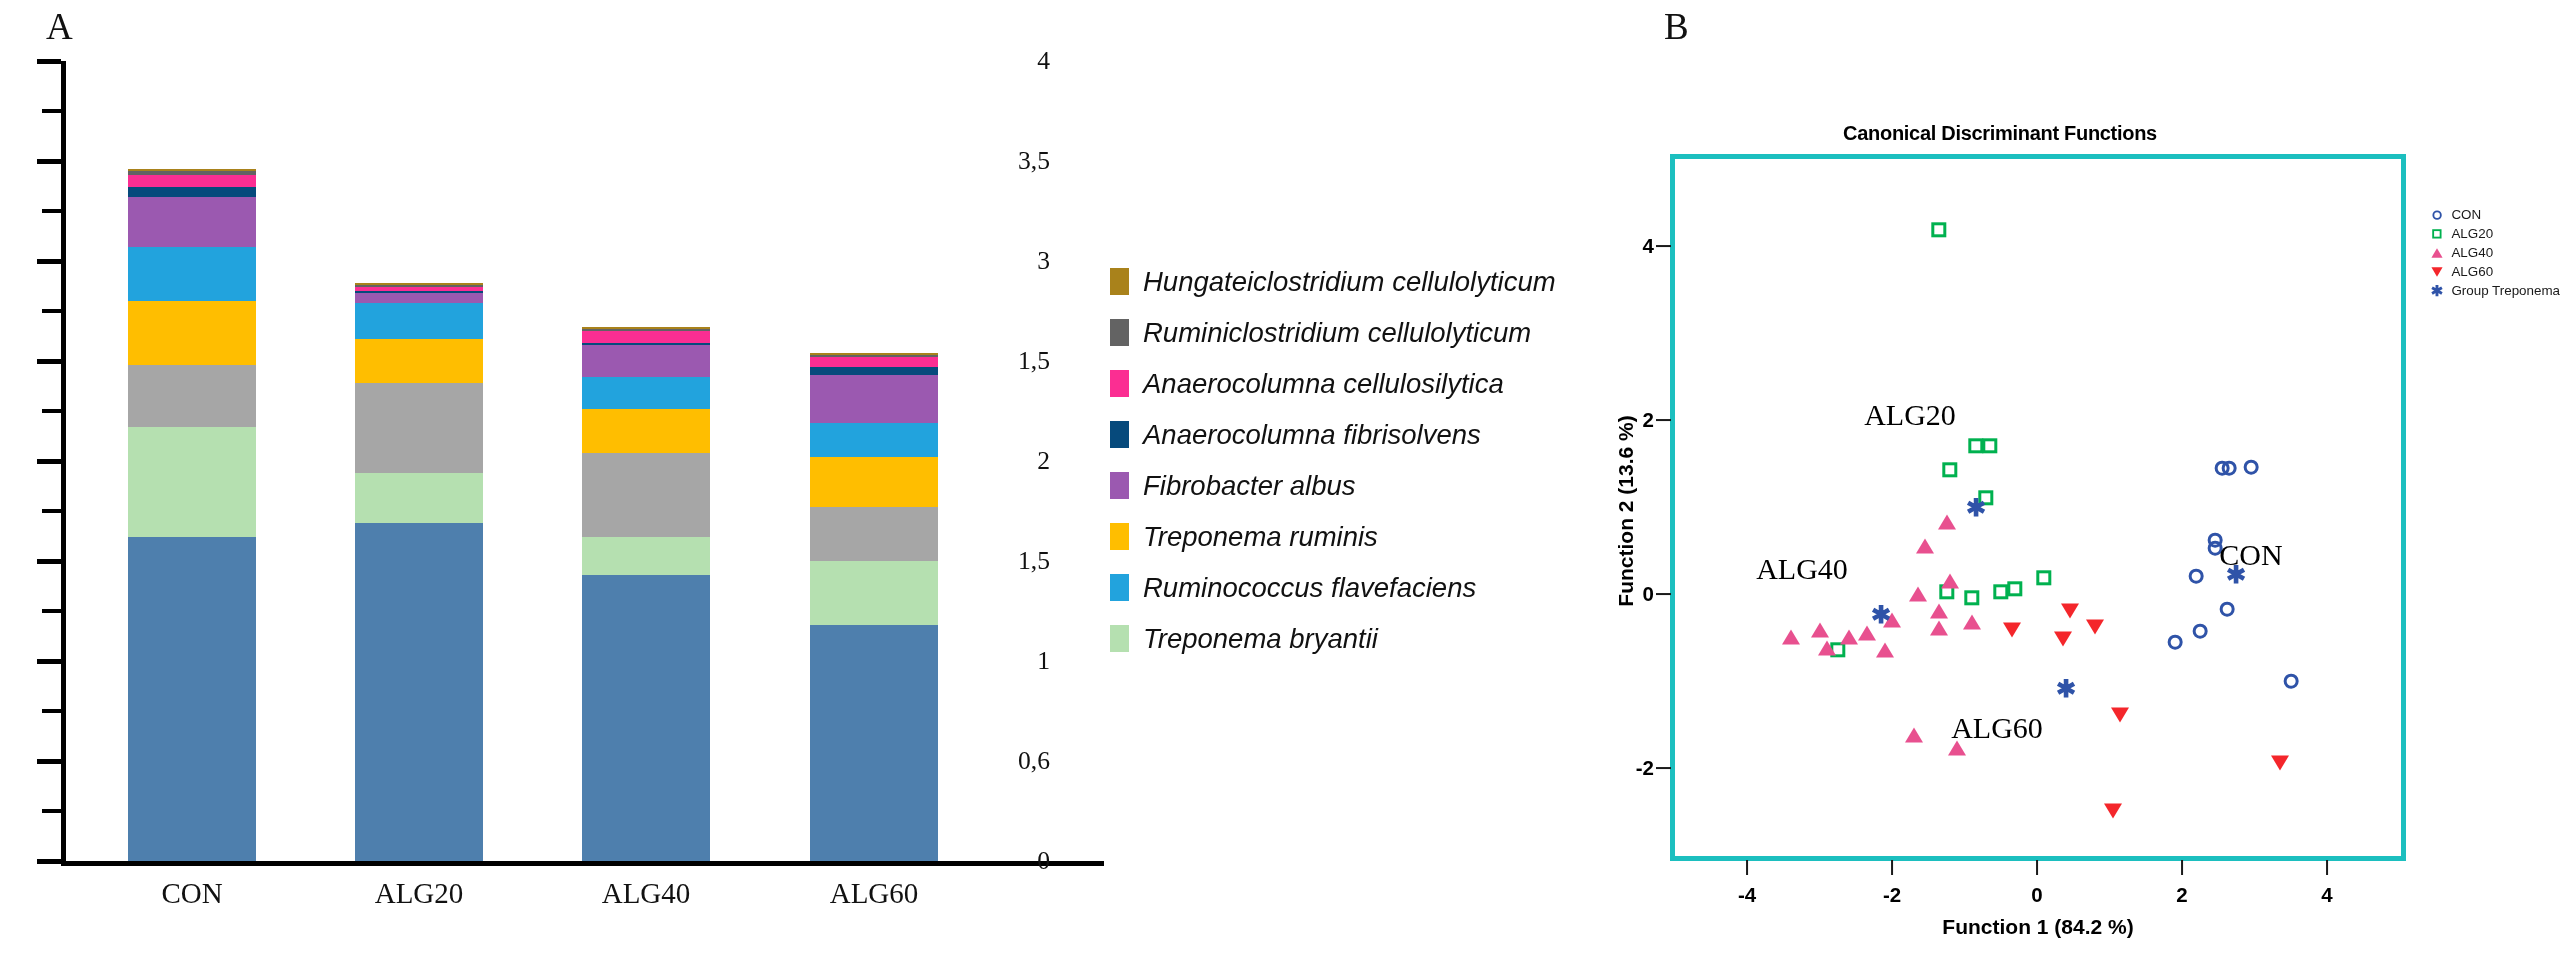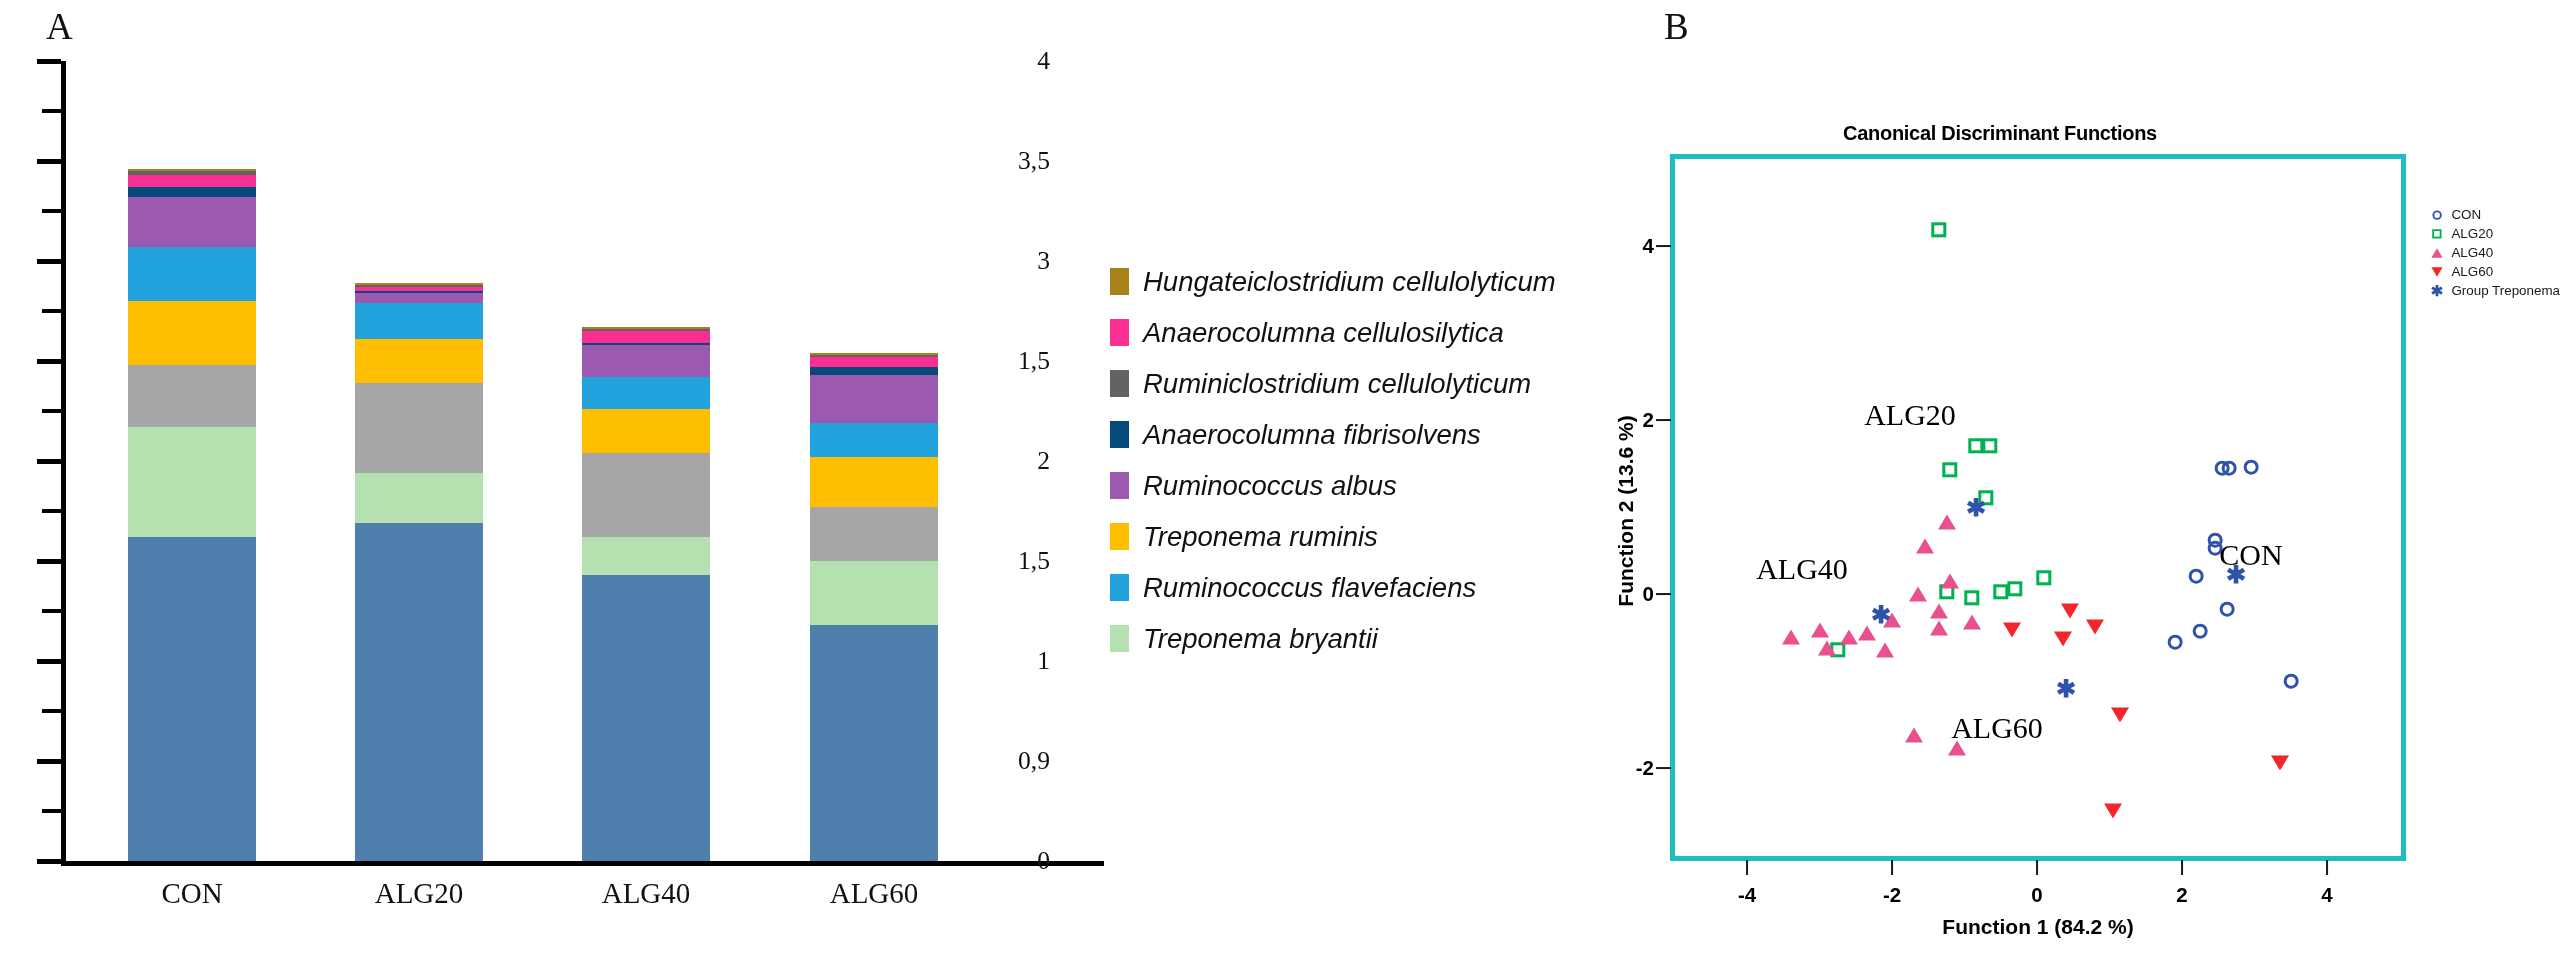--- a/index.html
+++ b/index.html
@@ -77,21 +77,21 @@
 
 <div id="panel-a">
   <div id="a-plot">
     <div id="a-yaxis-line"></div>
     <div id="a-xaxis-line"></div>
     <div id="a-ticks">
         <div class="a-tick major" style="top: 798px;"></div>
         <div class="a-ylabel" style="top: 800px; right: 35px;">0</div>
         <div class="a-tick" style="top: 748px;"></div>
         <div class="a-tick major" style="top: 698px;"></div>
-        <div class="a-ylabel" style="top: 700px; right: 35px;">0,9</div>
+        <div class="a-ylabel" style="top: 700px; right: 35px;">0,6</div>
         <div class="a-tick" style="top: 648px;"></div>
         <div class="a-tick major" style="top: 598px;"></div>
         <div class="a-ylabel" style="top: 600px; right: 35px;">1</div>
         <div class="a-tick" style="top: 548px;"></div>
         <div class="a-tick major" style="top: 498px;"></div>
         <div class="a-ylabel" style="top: 500px; right: 35px;">1,5</div>
         <div class="a-tick" style="top: 448px;"></div>
         <div class="a-tick major" style="top: 398px;"></div>
         <div class="a-ylabel" style="top: 400px; right: 35px;">2</div>
         <div class="a-tick" style="top: 348px;"></div>
@@ -163,34 +163,34 @@
         <div class="a-xlabel" style="left: 585px;">ALG40</div>
         <div class="a-xlabel" style="left: 813px;">ALG60</div>
       </div>
   </div>
   <div id="a-legend">
       <div class="leg-row">
         <div class="leg-swatch" style="background: rgb(169, 130, 27);"></div>
         <div class="leg-text">Hungateiclostridium cellulolyticum</div>
       </div>
       <div class="leg-row">
+        <div class="leg-swatch" style="background: rgb(99, 99, 99);"></div>
+        <div class="leg-text">Ruminiclostridium cellulolyticum</div>
+      </div>
+      <div class="leg-row">
         <div class="leg-swatch" style="background: rgb(251, 46, 146);"></div>
         <div class="leg-text">Anaerocolumna cellulosilytica</div>
       </div>
       <div class="leg-row">
-        <div class="leg-swatch" style="background: rgb(99, 99, 99);"></div>
-        <div class="leg-text">Ruminiclostridium cellulolyticum</div>
-      </div>
-      <div class="leg-row">
         <div class="leg-swatch" style="background: rgb(6, 74, 124);"></div>
         <div class="leg-text">Anaerocolumna fibrisolvens</div>
       </div>
       <div class="leg-row">
         <div class="leg-swatch" style="background: rgb(155, 89, 176);"></div>
-        <div class="leg-text">Ruminococcus albus</div>
+        <div class="leg-text">Fibrobacter albus</div>
       </div>
       <div class="leg-row">
         <div class="leg-swatch" style="background: rgb(255, 190, 0);"></div>
         <div class="leg-text">Treponema ruminis</div>
       </div>
       <div class="leg-row">
         <div class="leg-swatch" style="background: rgb(34, 163, 221);"></div>
         <div class="leg-text">Ruminococcus flavefaciens</div>
       </div>
       <div class="leg-row">

